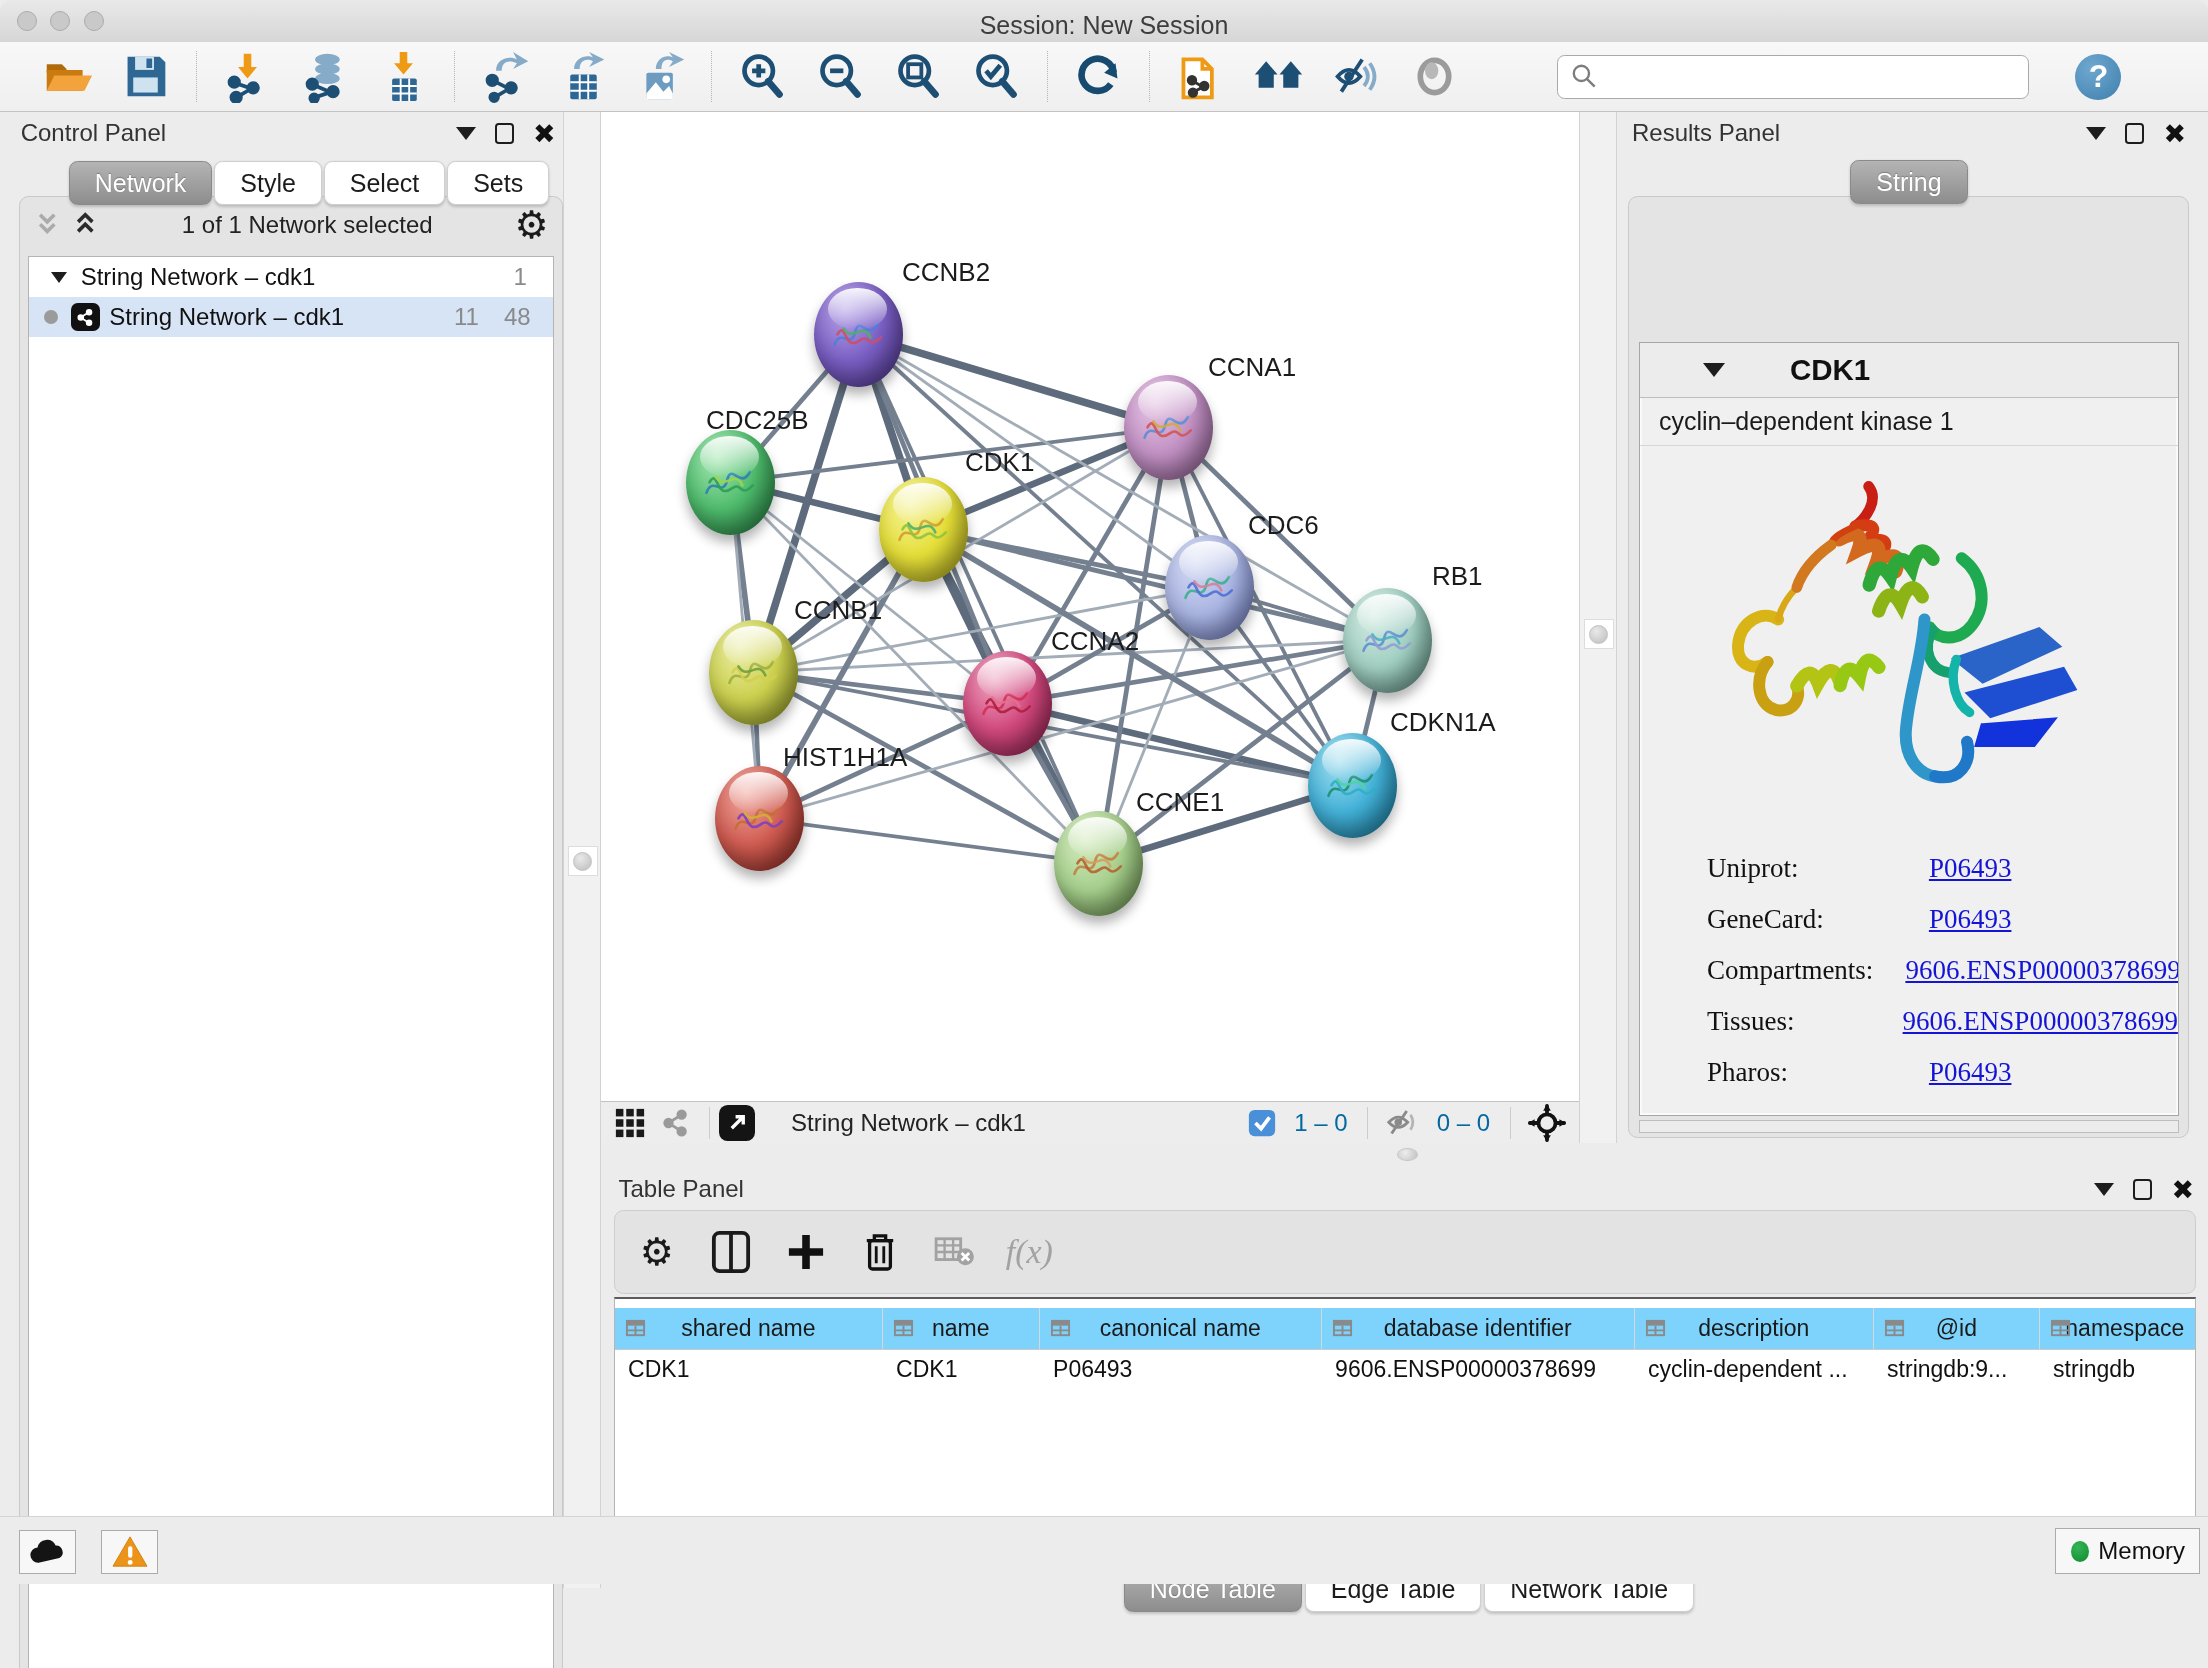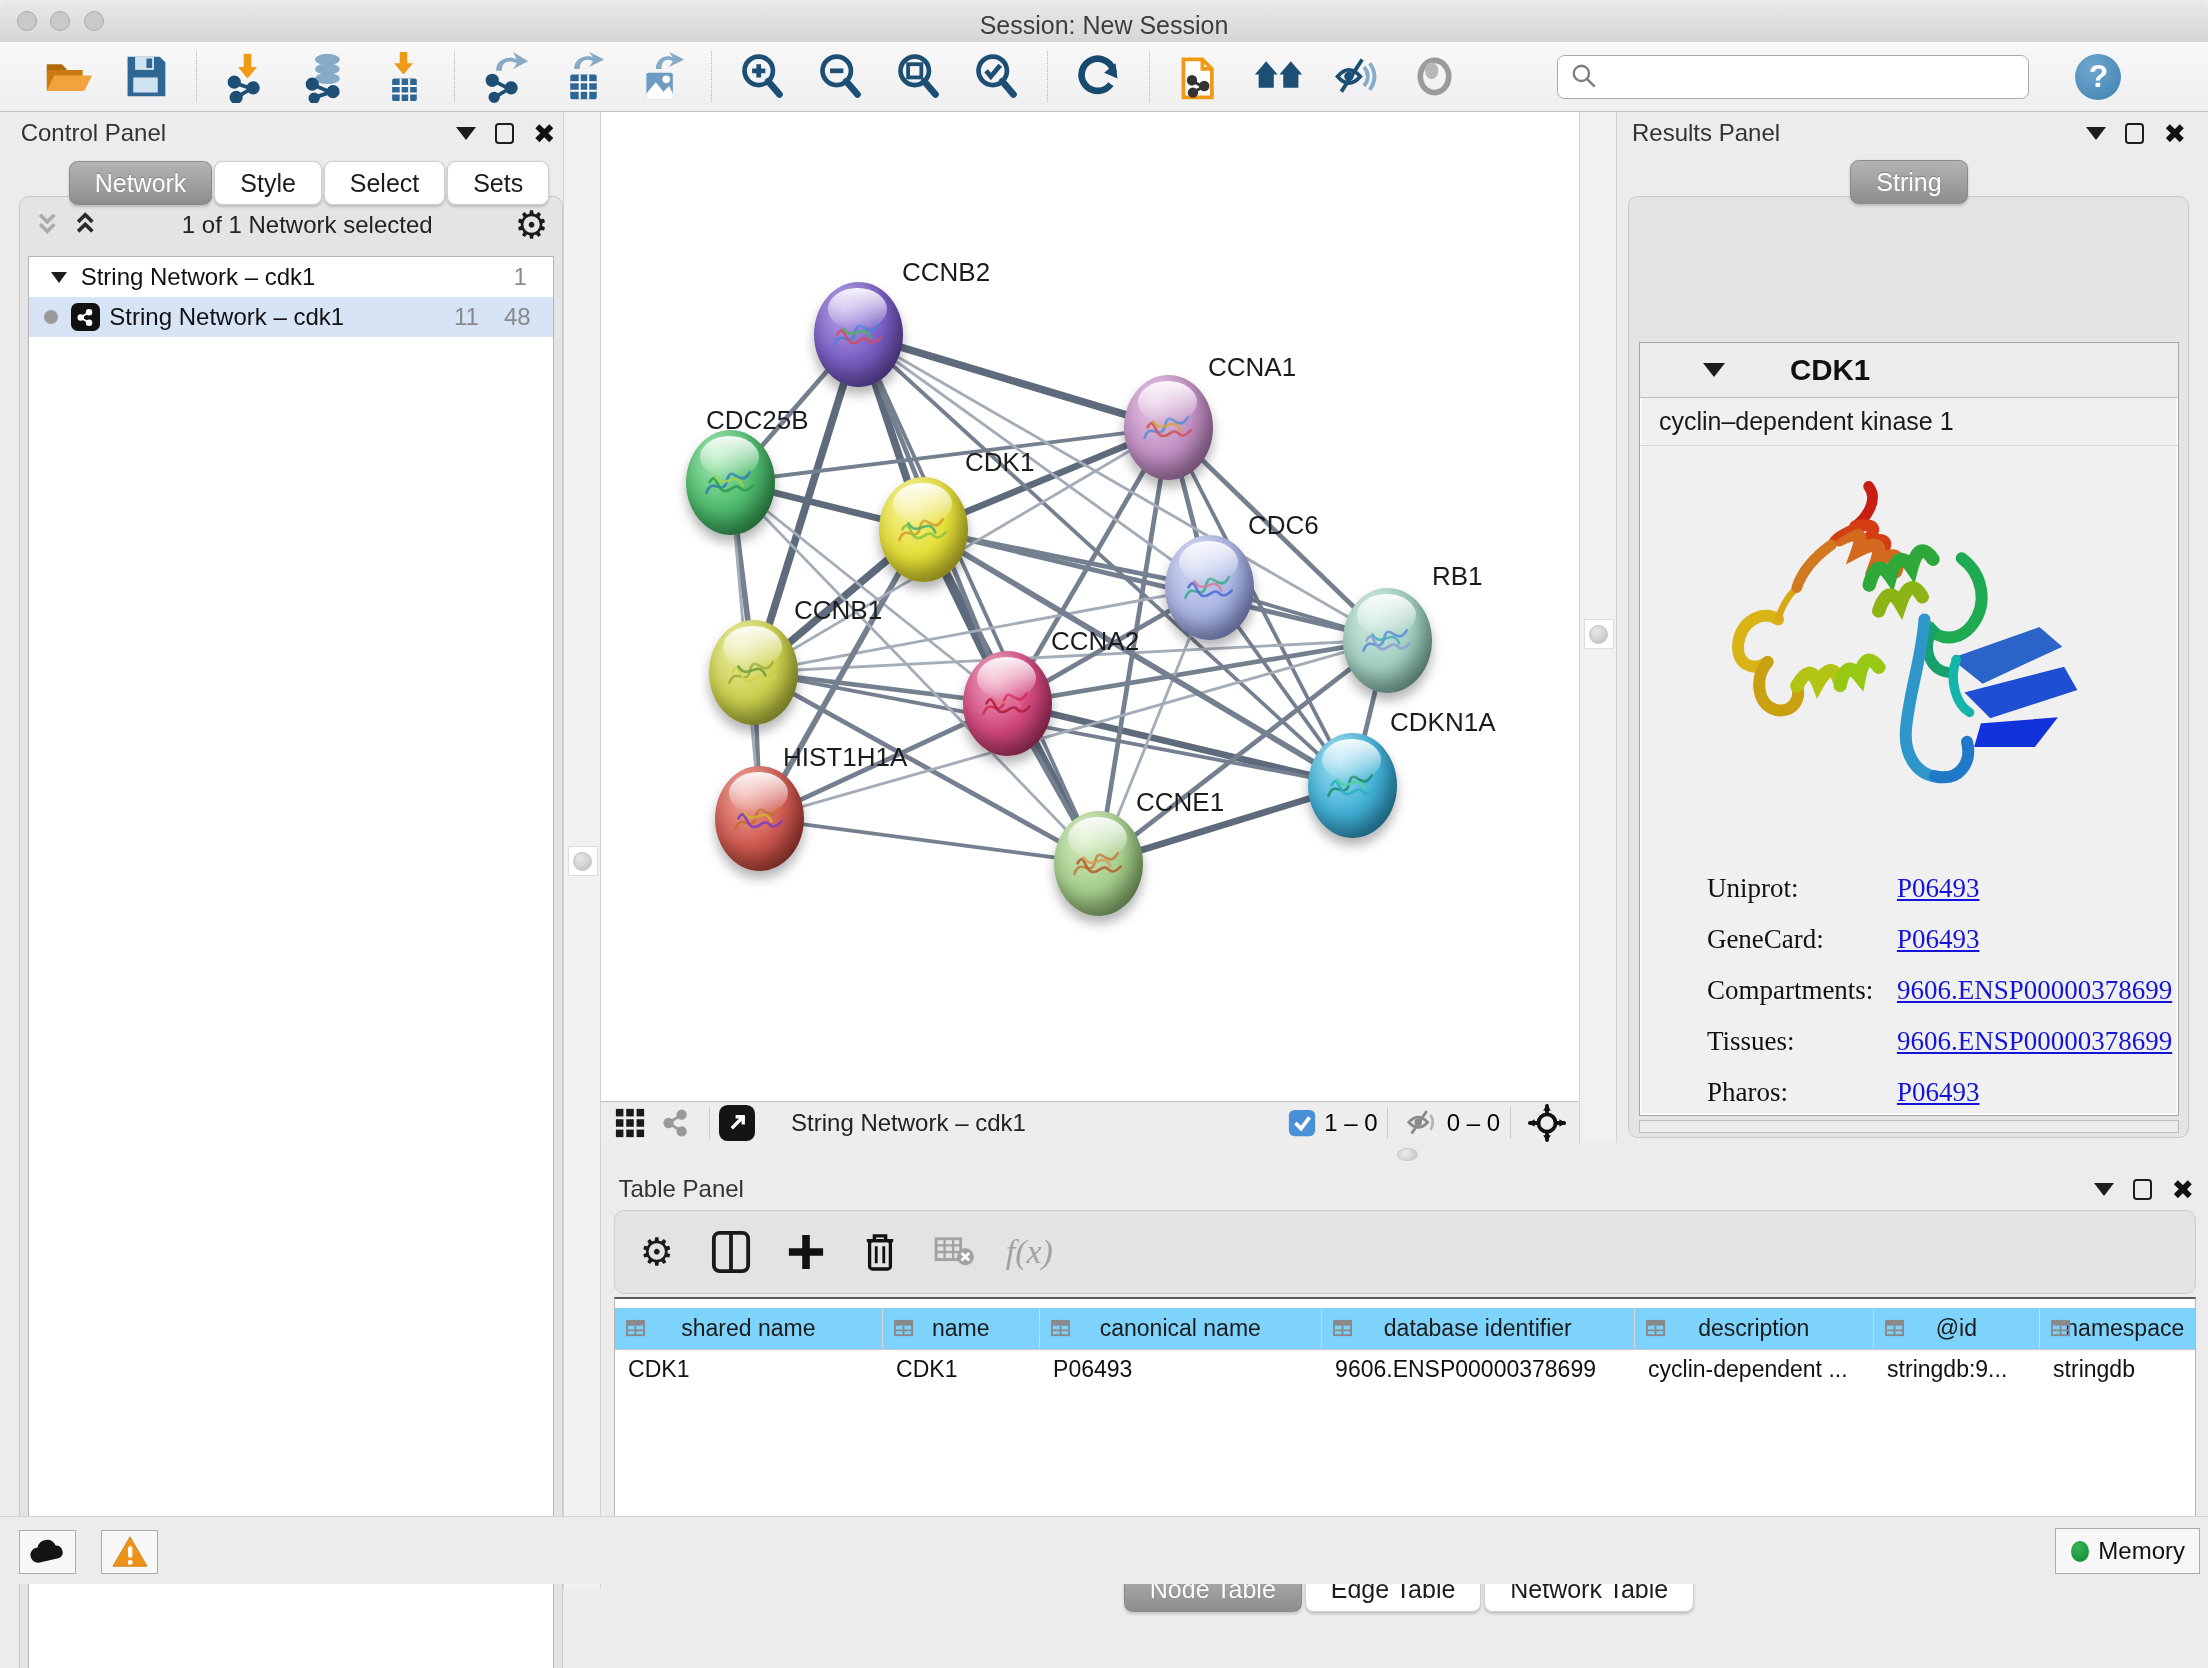--- a/index.html
+++ b/index.html
@@ -71,41 +71,41 @@
     box-shadow:0 7.6px 11.4px rgba(0,0,0,.30), inset -5.7px -11.4px 19px rgba(0,0,0,.28); }
   .net-node .gloss { position:absolute; left:16%; top:6%; width:66%; height:40%; border-radius:50%;
     background:linear-gradient(rgba(255,255,255,.92), rgba(255,255,255,0)); }
   .net-node svg { position:absolute; left:8%; top:14%; width:84%; height:74%; }
   .net-label { position:absolute; font-size:26px; color:#1b1b1b; white-space:nowrap; }
   .net-toolbar { position:absolute; left:0; top:989px; width:978px; height:42px; background:#ededed;
     border-top:1px solid #c2c2c2; display:flex; align-items:center; font-size:24px; color:#333; }
   .nt-sep { width:0; height:32px; border-left:1px solid #cccccc; margin:0 9.5px; }
   .nt-icon { margin:0 7.6px; display:flex; align-items:center; justify-content:center; cursor:pointer; }
   .nt-name { margin-left:36px; flex:1; color:#222; }
-  .nt-count { color:#000000; margin:0 0; }
+  .nt-count { color:#0369a1; margin:0 10px; }
   .launch-btn { width:36px; height:36px; background:#141414; border-radius:8.6px; display:flex; align-items:center; justify-content:center; cursor:pointer; }
 
   
   .results-panel { position:absolute; left:1617px; top:112px; width:584px; height:1031px; }
   .rp-tab { position:absolute; left:0; right:0; top:48px; display:flex; justify-content:center; z-index:2; }
   .rp-box { position:absolute; left:11.4px; top:84px; width:561px; height:942px; }
   .rp-buttons { position:absolute; left:9.5px; top:42px; right:9.5px; height:95px; background:#ececec;
     border:1px solid #a6a6a6; box-shadow:inset 0 0 0 1.9px #fbfbfb; display:flex; align-items:center; justify-content:center; gap:34px; }
   .rp-btn { background:#fff; border:1px solid #c6c6c6; border-radius:8.6px; box-shadow:0 1.9px 2.9px rgba(0,0,0,.2);
     font-size:25px; color:#111; padding:9.5px 28.5px; cursor:pointer; }
   .rp-entry { position:absolute; left:9.5px; top:145px; right:9.5px; bottom:21px; background:#f0f0f0;
     border:1px solid #a6a6a6; box-shadow:inset 0 0 0 1.9px #fbfbfb; overflow:hidden; }
   .gene-header { height:55px; background:#ececec; border-bottom:1px solid #bdbdbd; display:flex; align-items:center; }
   .gene-header .tri-down { margin-left:63px; border-left-width:11.4px; border-right-width:11.4px; border-top-width:14.3px; }
   .gene-name { font-size:29.5px; font-weight:bold; color:#111; margin-left:65px; }
   .gene-desc { height:48px; display:flex; align-items:center; padding-left:19px; font-size:25px; color:#1a1a1a; border-bottom:1px solid #d6d6d6; }
   .protein-img { height:399px; display:flex; align-items:center; justify-content:center; }
   .crosslinks { font-family:"Liberation Serif","DejaVu Serif",serif; padding:7.6px 0 0 42px; }
   .cl-title { font-size:27.6px; font-weight:bold; color:#000; margin-bottom:9.5px; }
-  .cl-row { display:flex; height:51px; align-items:flex-end; font-size:27px; }
+  .cl-row { display:flex; height:51px; align-items:flex-start; font-size:27px;gap:32px; }
   .cl-label { width:190px; color:#111; margin-left:25px; }
   .cl-link { color:#1414d6; text-decoration:underline; cursor:pointer; }
   .rp-footer { position:absolute; left:9.5px; bottom:3.8px; right:9.5px; height:13.3px; background:#ececec; border:1px solid #bdbdbd; }
 
   
   .table-panel { position:absolute; left:609px; top:1168px; width:1600px; height:432px; }
   .tp-toolbar { position:absolute; left:4.8px; top:42px; right:13.3px; height:84px; background:#e3e3e3;
     border:1px solid #cdcdcd; border-radius:9.5px; display:flex; align-items:center; padding-left:19px; gap:28.5px; }
   .tp-icon { width:46px; height:46px; display:flex; align-items:center; justify-content:center; cursor:pointer; }
   .gear-glyph { font-family:"DejaVu Sans",sans-serif; font-size:38px; color:#1a1a1a; line-height:1; }

